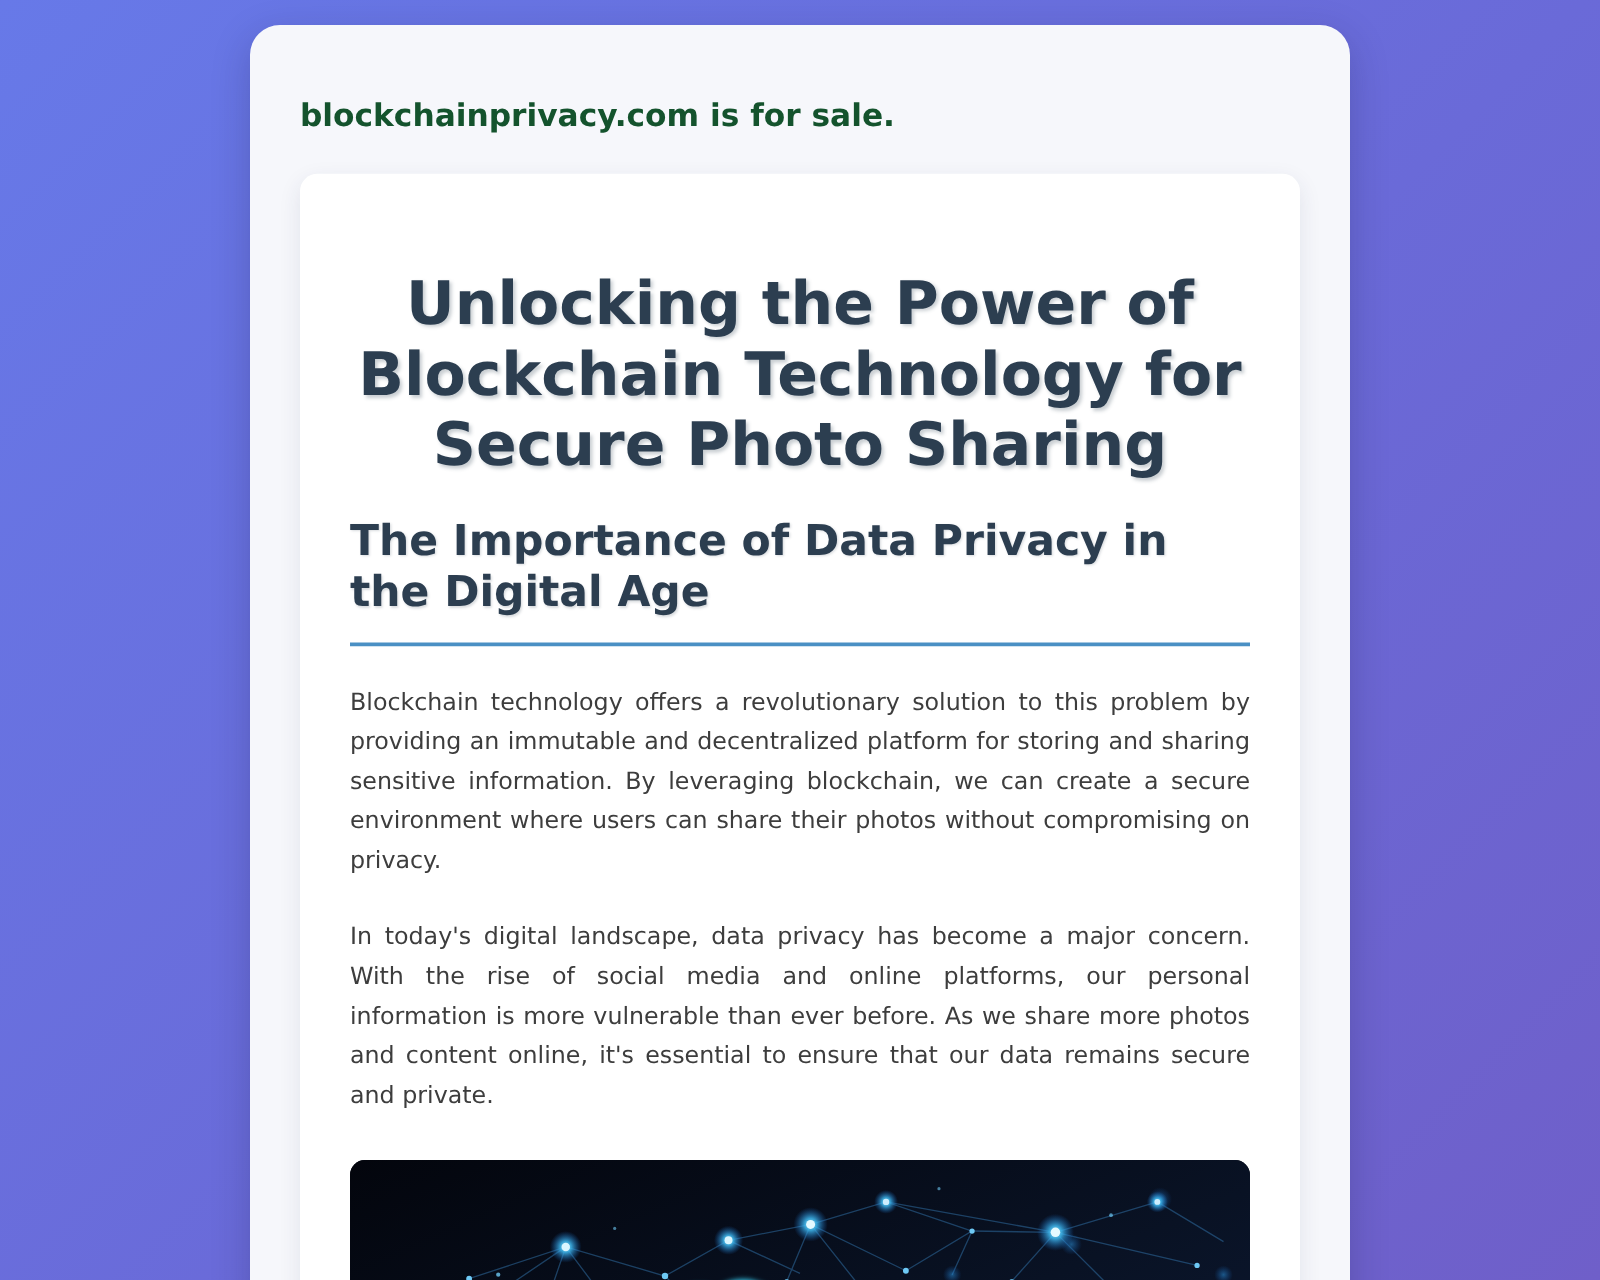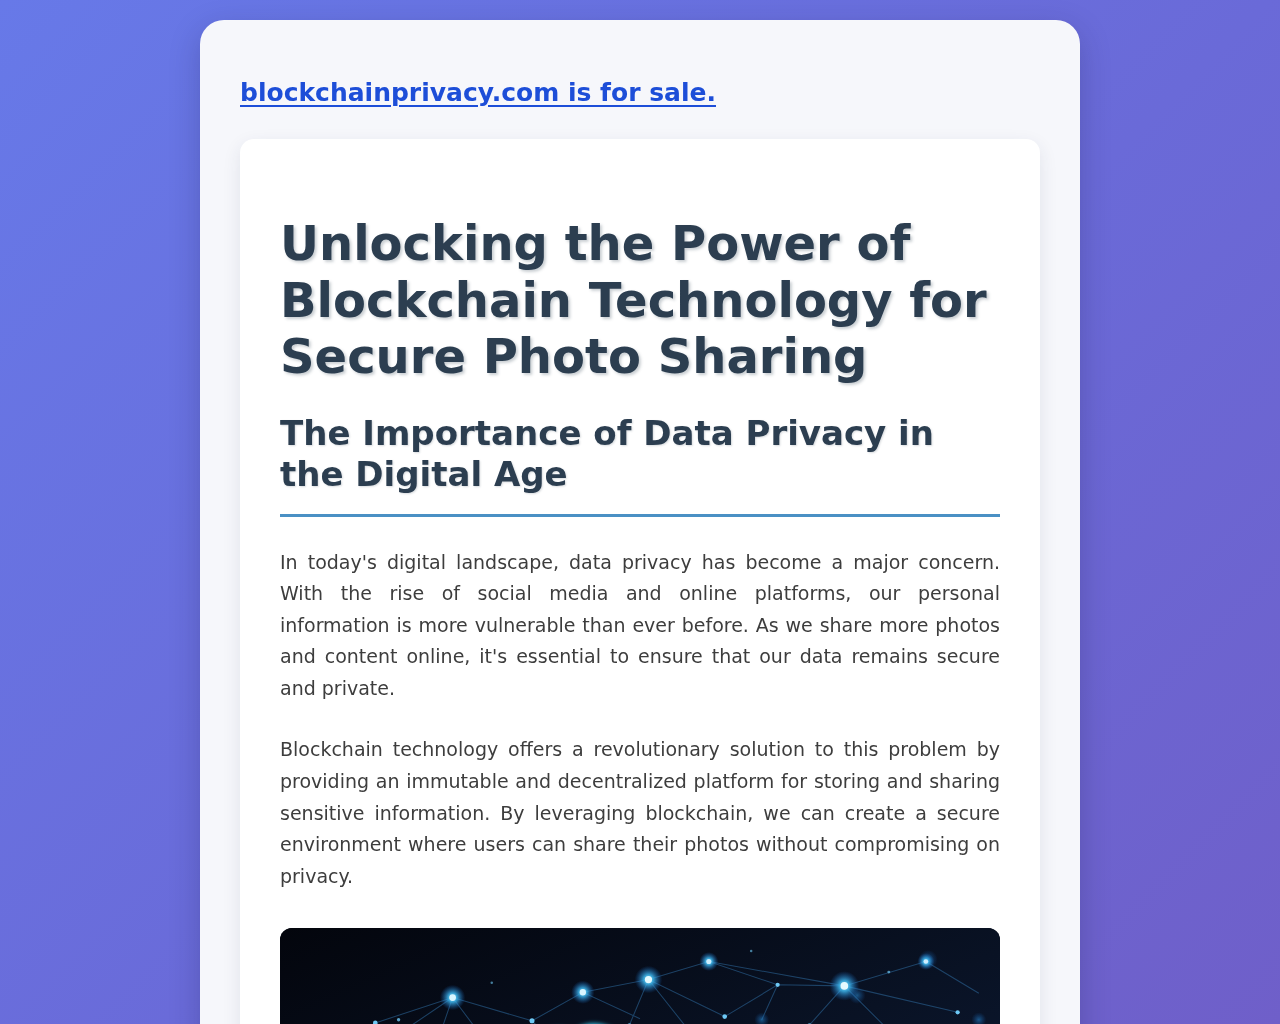--- a/index.html
+++ b/index.html
@@ -22,38 +22,37 @@
     background: #f6f7fb;
     border-radius: 24px;
     padding: 58px 40px 48px 40px;
     box-shadow: 0 10px 30px rgba(30, 30, 80, 0.25);
   }
 
   .domain-link {
     display: inline-block;
     font-size: 25px;
     font-weight: bold;
-    color: #1d4ed8;
-    text-decoration: underline;
+    color: #14532d;
     text-decoration-thickness: 2px;
     text-underline-offset: 4px;
     cursor: pointer;
   }
 
   .inner-card {
     margin-top: 32px;
     background: #ffffff;
     border-radius: 14px;
     padding: 40px 40px 48px 40px;
     box-shadow: 0 6px 18px rgba(40, 50, 90, 0.10);
   }
 
   h1.article-title {
     margin-top: 36px;
-    text-align: left;
+    text-align: center;
     font-size: 48px;
     line-height: 1.18;
     font-weight: bold;
     color: #2c3e50;
     text-shadow: 2px 2px 3px rgba(44, 62, 80, 0.25);
   }
 
   h2.section-heading {
     margin-top: 28px;
     font-size: 34px;
@@ -93,23 +92,23 @@
 <div class="outer-card">
 
   <a class="domain-link">blockchainprivacy.com is for sale.</a>
 
   <div class="inner-card">
 
     <h1 class="article-title">Unlocking the Power of Blockchain Technology for Secure Photo Sharing</h1>
 
     <h2 class="section-heading">The Importance of Data Privacy in the Digital Age</h2>
 
+    <p class="body-para">Blockchain technology offers a revolutionary solution to this problem by providing an immutable and decentralized platform for storing and sharing sensitive information. By leveraging blockchain, we can create a secure environment where users can share their photos without compromising on privacy.</p>
+
     <p class="body-para">In today's digital landscape, data privacy has become a major concern. With the rise of social media and online platforms, our personal information is more vulnerable than ever before. As we share more photos and content online, it's essential to ensure that our data remains secure and private.</p>
-
-    <p class="body-para">Blockchain technology offers a revolutionary solution to this problem by providing an immutable and decentralized platform for storing and sharing sensitive information. By leveraging blockchain, we can create a secure environment where users can share their photos without compromising on privacy.</p>
 
     <figure class="article-image">
       <svg viewBox="0 0 680 300" preserveAspectRatio="xMidYMid slice">
         <defs>
           <linearGradient id="bgGrad" x1="0" y1="0" x2="1" y2="1">
             <stop offset="0" stop-color="#03050c"></stop>
             <stop offset="0.55" stop-color="#091224"></stop>
             <stop offset="1" stop-color="#0d1b38"></stop>
           </linearGradient>
           <radialGradient id="nodeGlow">

